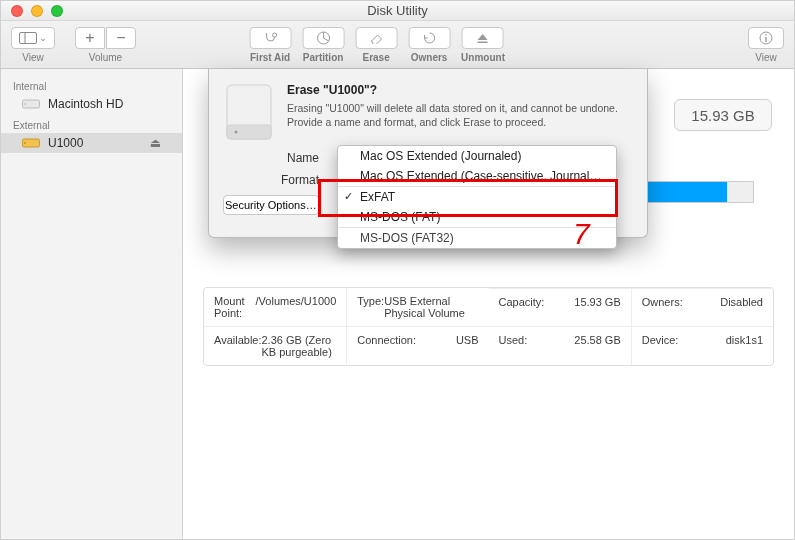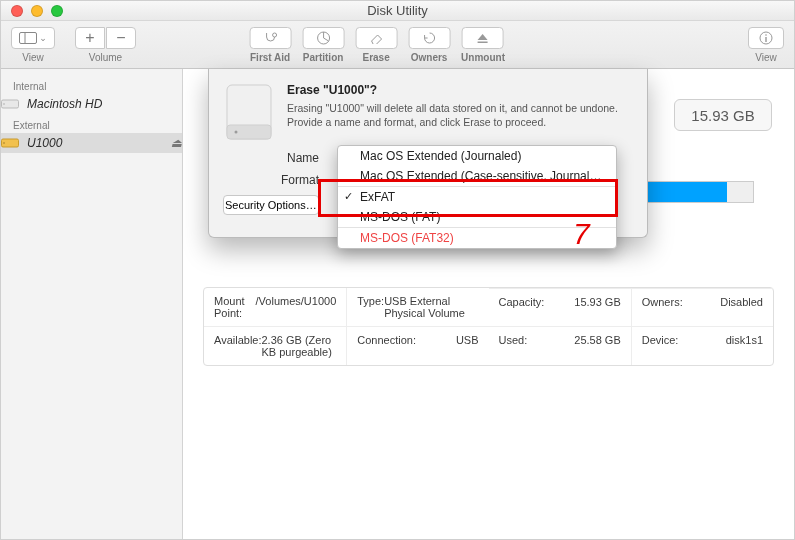--- a/index.html
+++ b/index.html
@@ -23,21 +23,21 @@
   .tb-center { position: absolute; left: 50%; transform: translateX(-58%); display: flex; gap: 11px; font-weight: bold; }
   .tb-center .cell { display: flex; flex-direction: column; align-items: center; }
   .tb-center .tb-btn { width: 42px; }
   .tb-right { position: absolute; right: 10px; display: flex; flex-direction: column; align-items: center; }
   svg { display: block; }
 
   
   .body { display: flex; height: calc(540px - 22px - 48px); }
   .sidebar { width: 182px; background: #f3f3f3; border-right: 1px solid #d3d3d3; padding-top: 6px; }
   .sb-header { font-size: 10px; color: #7b7b7b; padding: 6px 12px 2px; }
-  .sb-item { display: flex; align-items: center; padding: 3px 0; font-size: 12px; color: #2b2b2b; gap: 8px; font-style: italic; }
+  .sb-item { display: flex; align-items: center; padding: 3px 21px; font-size: 12px; color: #2b2b2b; gap: 8px; }
   .sb-item.selected { background: #dcdcdc; align-items: center; }
   .sb-eject { margin-left: auto; color: #777; }
   .disk-ico { width: 18px; height: 14px; }
 
   .main { flex: 1; position: relative; background: #fff; }
 
   
   .cap-pill { position: absolute; top: 30px; right: 22px; height: 32px; min-width: 98px; border: 1px solid #cfcfcf; border-radius: 6px; background: #f7f7f7; display: flex; align-items: center; justify-content: center; font-size: 15px; color: #5a5a5a; padding: 0 10px; }
 
   
@@ -65,21 +65,21 @@
   .sheet-body { margin-top: 10px; }
   .sheet-row { display: flex; align-items: center; margin-bottom: 8px; }
   .sheet-row .lbl { width: 104px; text-align: right; padding-right: 8px; font-size: 12px; color: #333; }
   .sec-btn { background: #fff; border: 1px solid #c8c8c8; border-radius: 4px; font-size: 11px; padding: 3px 1px; }
 
   
   .dropdown { position: absolute; left: 128px; top: 76px; width: 280px; background: #fff; border: 1px solid #bfbfbf; border-radius: 4px; box-shadow: 0 6px 16px rgba(0,0,0,.3); overflow: hidden; }
   .dd-item { font-size: 12px; padding: 3px 12px 3px 22px; position: relative; color: #222; white-space: nowrap; text-overflow: ellipsis; overflow: hidden; }
   .dd-item.sep { border-top: 1px solid #e2e2e2; }
   .dd-item.sel::before { content: "✓"; position: absolute; left: 6px; font-size: 11px; }
-  .dd-item.dim { color: #ef4444; }
+  .dd-item.dim { color: #404040; }
 
   
   .anno-box { position: absolute; border: 3px solid #e60000; }
   .anno-7 { position: absolute; color: #e60000; font-size: 30px; font-weight: 400; font-style: italic; }
 </style>
 </head>
 <body>
 
 <div class="titlebar">
   <div class="traffic">

